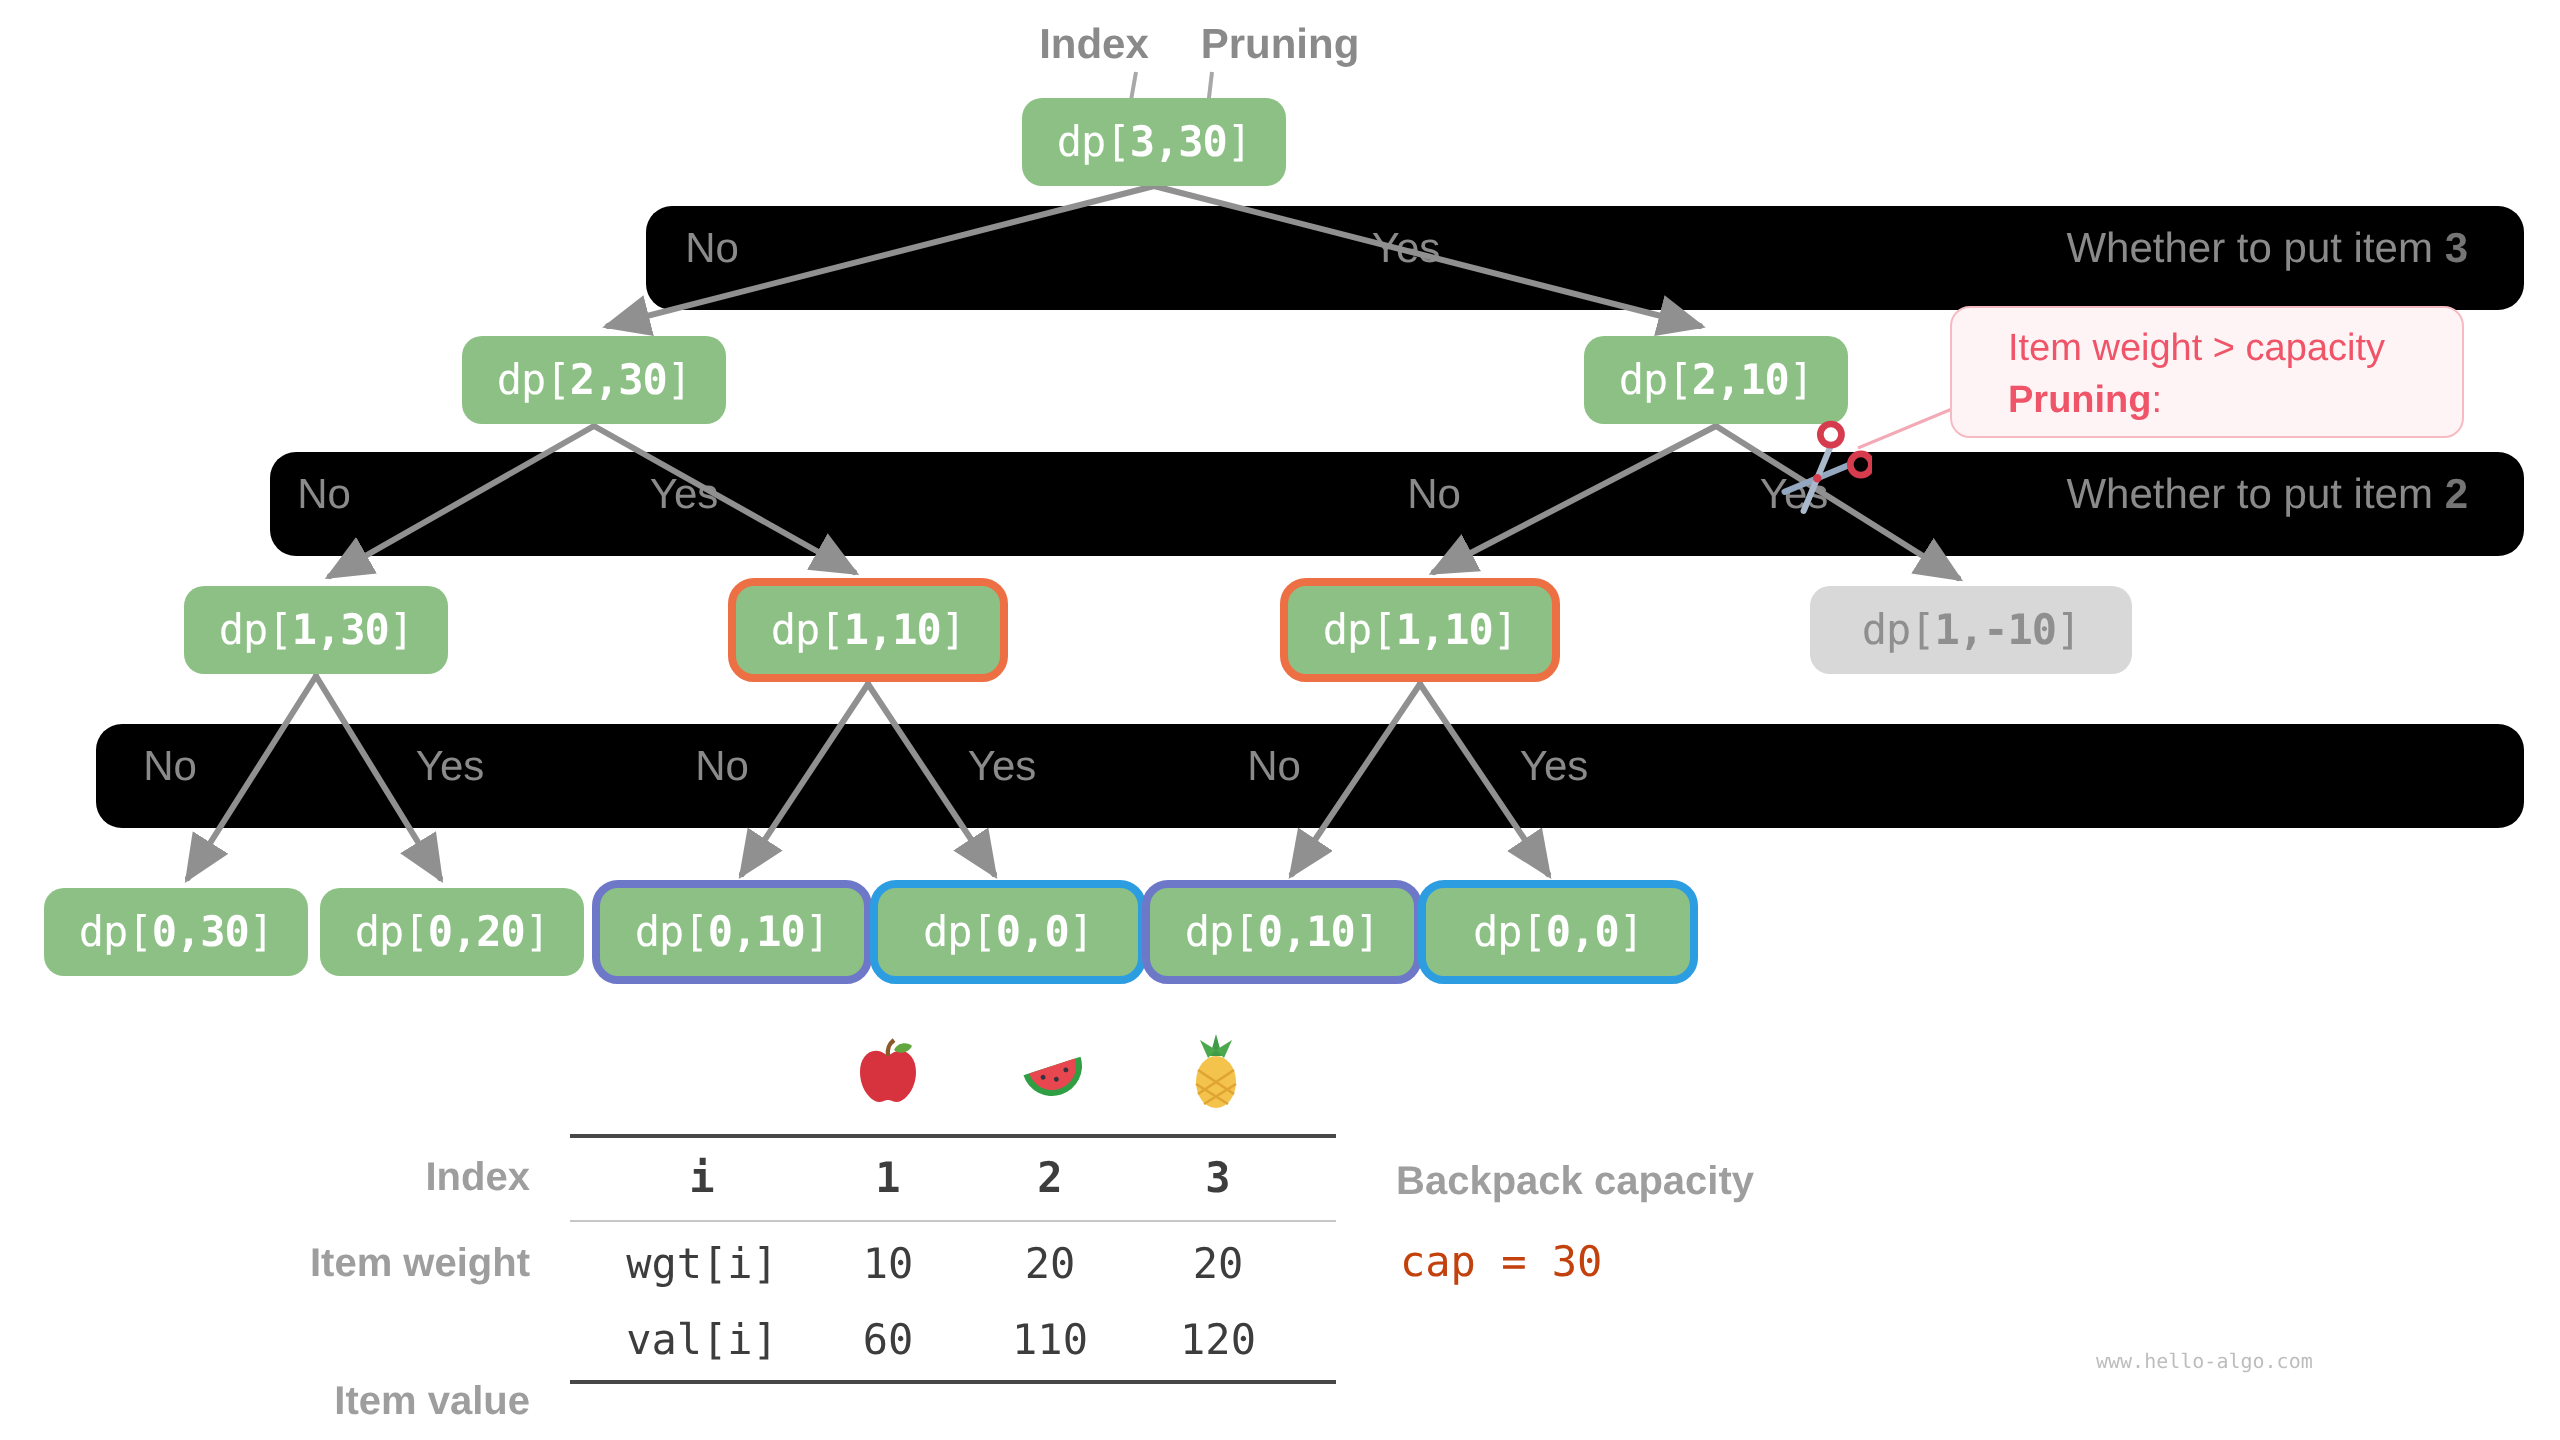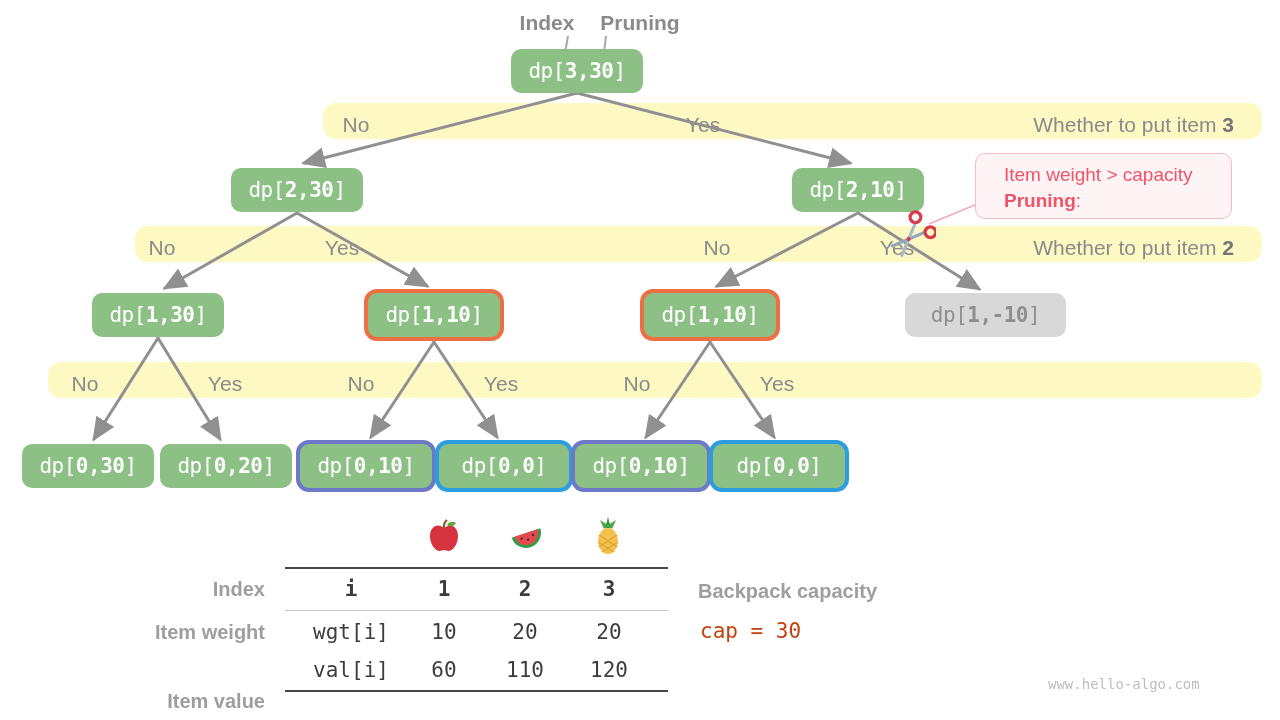--- a/index.html
+++ b/index.html
@@ -1,20 +1,20 @@
 <!DOCTYPE html>
 <html><head>
 <meta charset="utf-8">
 <style>
   html,body{margin:0;padding:0;background:#fff;}
   .canvas{position:relative;width:1280px;height:720px;background:#ffffff;overflow:hidden;
           font-family:"Liberation Sans",sans-serif;}
 
   
-  .band{position:absolute;height:36px;background:#fef9c3;border-radius:13px;z-index:1;}
+  .band{position:absolute;height:52px;background:#000000;border-radius:13px;z-index:1;}
   .band-label{position:absolute;top:0;transform:translateX(-50%);line-height:44px;
               font-size:21px;color:#8a8a8a;white-space:nowrap;}
   .band-title{position:absolute;top:0;right:28px;line-height:44px;font-size:21px;
               color:#8a8a8a;white-space:nowrap;}
   .band-title b{font-weight:bold;color:#757575;}
 
   
   .node{position:absolute;display:flex;align-items:center;justify-content:center;
         background:#8cc084;border-radius:10px;color:#ffffff;z-index:3;
         font-family:"DejaVu Sans Mono",monospace;font-size:21px;letter-spacing:-0.5px;
@@ -48,21 +48,21 @@
         font-size:21px;color:#3d3d3d;white-space:nowrap;}
   .cell.bold{font-weight:bold;}
   .fruit{position:absolute;transform:translateX(-50%);z-index:1;}
 
   .cap-label{position:absolute;left:698px;top:580px;font-size:20px;font-weight:bold;
              color:#9e9e9e;white-space:nowrap;}
   .cap-value{position:absolute;left:700px;top:619px;font-family:"DejaVu Sans Mono",monospace;
              font-size:21px;color:#c2410c;white-space:nowrap;}
 
   .watermark{position:absolute;left:1048px;top:676px;font-family:"DejaVu Sans Mono",monospace;
-             font-size:14px;color:#bdbdbd;white-space:nowrap;}
+             font-size:10px;color:#bdbdbd;white-space:nowrap;}
 </style>
 </head>
 <body>
 
 <div class="canvas">
 
   <div class="band" style="left:323px;top:103px;width:939px;">
     <span class="band-label" style="left:33px;">No</span>
     <span class="band-label" style="left:380px;">Yes</span>
     <span class="band-title"><span>Whether to put item </span><b>3</b></span>

